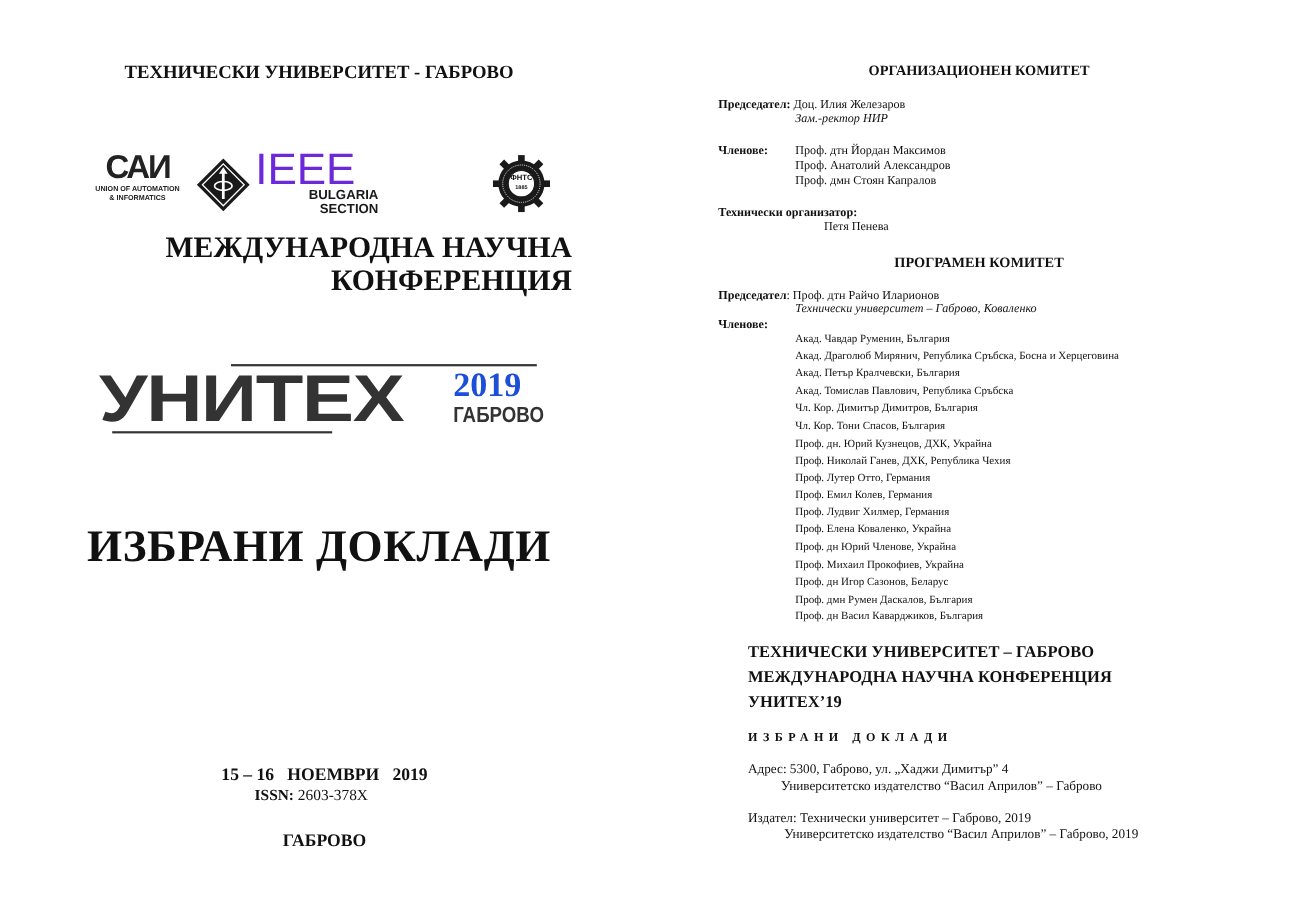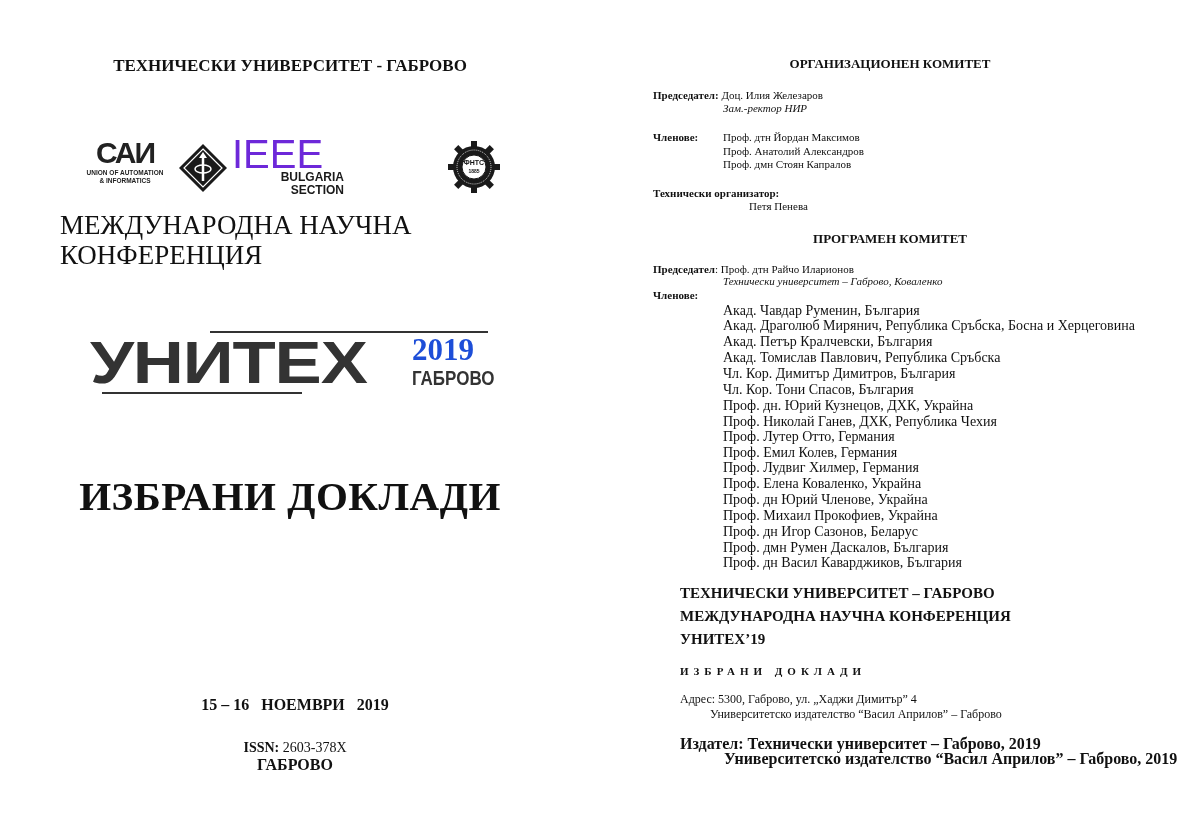--- a/index.html
+++ b/index.html
@@ -4,39 +4,39 @@
 <style>
   html, body { margin: 0; padding: 0; background: #ffffff; }
   body { width: 1178px; height: 819px; position: relative; overflow: hidden;
          font-family: "Liberation Serif", "DejaVu Serif", serif; color: #111; }
   .abs { position: absolute; }
   .bold { font-weight: bold; }
 
   
   #left-uni { left: 60px; top: 56px; width: 460px; font-size: 17px; font-weight: bold; text-align: center; }
   #logos { left: 80px; top: 125px; width: 430px; height: 62px; margin-top: 12px; }
-  #conf-title { left: 60px; top: 210px; width: 460px; font-size: 27px; font-weight: normal; text-align: left; line-height: 30px; }
+  #conf-title { left: 60px; top: 210px; width: 460px; font-size: 27px; font-weight: bold; text-align: right; line-height: 30px; }
   #unitech { left: 90px; top: 328px; width: 410px; height: 68px; }
   #selected { left: 60px; top: 472px; width: 460px; font-size: 41px; font-weight: bold; text-align: center; letter-spacing: 0.5px; }
   #dates { left: 180px; top: 655px; width: 230px; font-size: 16px; font-weight: bold; text-align: center; line-height: 20px; white-space: pre; }
-  #issn { left: 180px; top: 716px; width: 230px; font-size: 14px; text-align: center; margin-top: 24px; }
+  #issn { left: 168px; top: 716px; width: 230px; font-size: 14px; text-align: center; }
 
   
   .rp { font-size: 11px; line-height: 13px; white-space: nowrap; }
   .sec-h { font-size: 13px; font-weight: bold; text-align: center; }
   #org-h { left: 640px; top: 56px; width: 500px; }
   #prog-h { left: 640px; top: 231px; width: 500px; }
   .lbl { font-weight: bold; }
   .ital { font-style: italic; }
-  .member { position: absolute; left: 723px; font-size: 14px; white-space: nowrap; }
+  .member { position: absolute; left: 723px; font-size: 10px; white-space: nowrap; }
 
   #imprint1 { left: 680px; top: 582px; font-size: 15px; font-weight: bold; line-height: 23px; white-space: nowrap; }
   #imprint-sel { left: 680px; top: 665px; font-size: 11px; font-weight: bold; letter-spacing: 5px; white-space: nowrap; }
   #addr { left: 680px; top: 692px; font-size: 12px; line-height: 15px; white-space: pre; }
-  #pub { left: 680px; top: 736px; font-size: 16px; font-weight: bold; line-height: 15px; white-space: pre; }
+  #pub { left: 680px; top: 736px; font-size: 12px; font-weight: normal; line-height: 15px; white-space: pre; }
 </style>
 </head>
 <body>
 
 <div id="left-uni" class="abs">ТЕХНИЧЕСКИ УНИВЕРСИТЕТ - ГАБРОВО</div>
 
 <div id="logos" class="abs">
 
   <div class="abs" style="left:0;top:0;width:90px;height:62px;">
     <div style="font-family:'Liberation Sans',sans-serif;font-weight:bold;font-size:30px;line-height:32px;letter-spacing:-2px;color:#222;text-align:center;">САИ</div>

